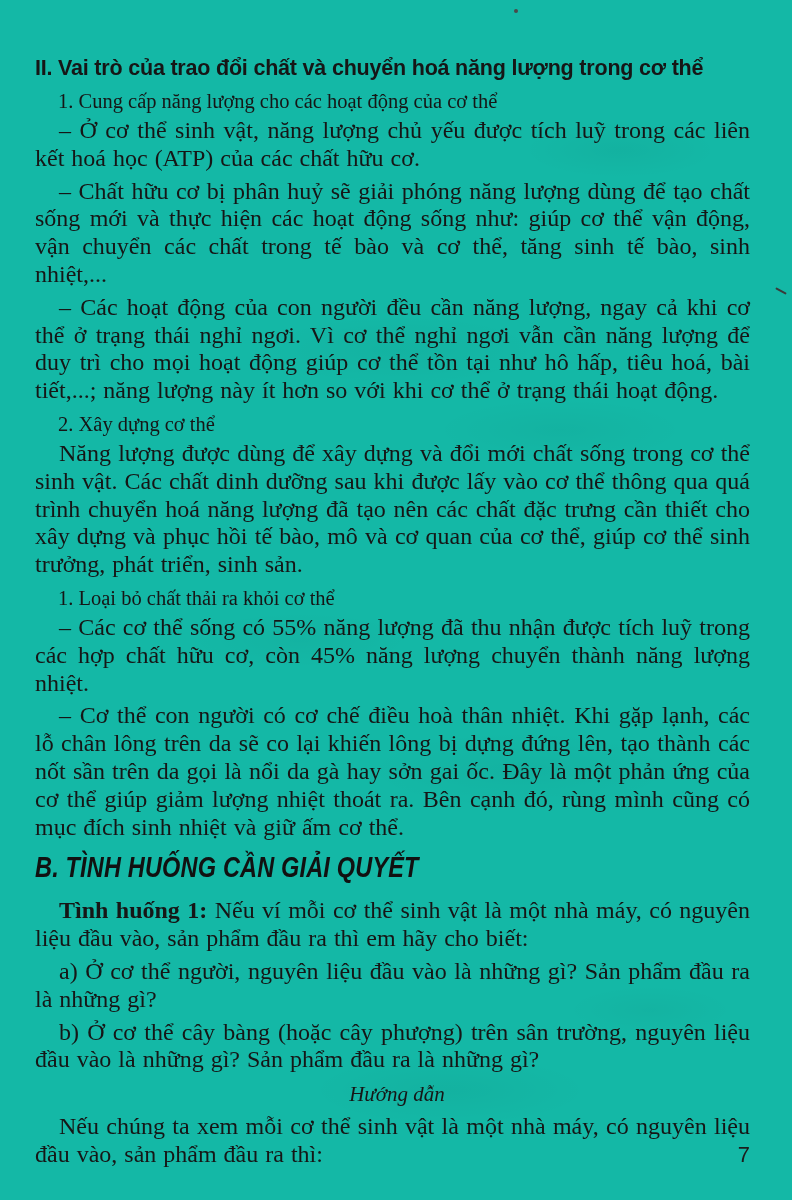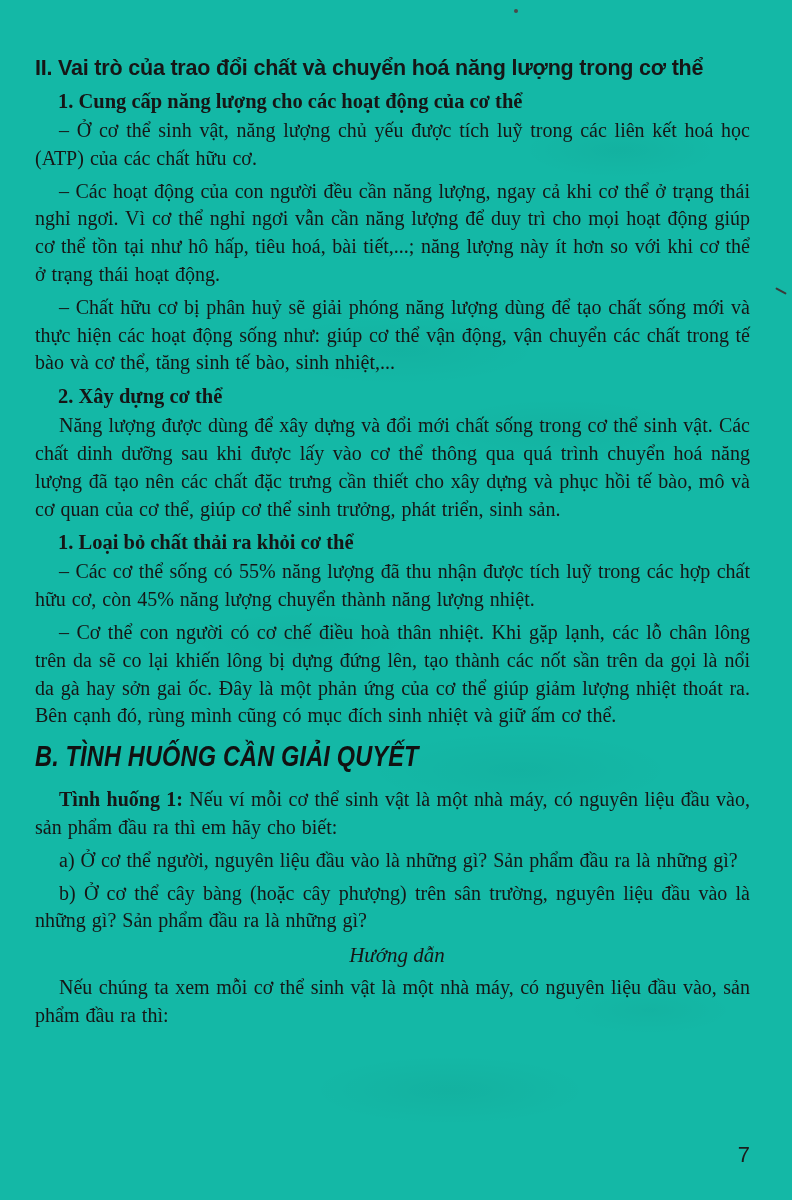--- a/index.html
+++ b/index.html
@@ -56,27 +56,27 @@
   .h-main {
     font-family: "Liberation Sans", "DejaVu Sans", sans-serif;
     font-weight: bold;
     font-size: 21.5px;
     line-height: 28px;
     margin: 0 0 5px 0;
     letter-spacing: -0.2px;
   }
   .h-sub {
     font-size: 20.5px;
-    font-weight: bold;
+    font-weight: normal;
     line-height: 28px;
     margin: 2px 0 2px 0;
     padding-left: 23px;
   }
   .para {
-    font-size: 20px;
+    font-size: 24px;
     line-height: 27.8px;
     text-align: justify;
     text-indent: 24px;
     margin: 0 9px 5px 0;
     word-spacing: 1px;
   }
   .h-section {
     margin: 10px 0 8px 0;
     line-height: 34px;
     font-style: italic;
@@ -121,23 +121,23 @@
   <span class="stray-mark"></span>
 
   <div class="content">
 
     <div class="h-main">II. Vai trò của trao đổi chất và chuyển hoá năng lượng trong cơ thể</div>
 
     <div class="h-sub">1. Cung cấp năng lượng cho các hoạt động của cơ thể</div>
 
     <p class="para">– Ở cơ thể sinh vật, năng lượng chủ yếu được tích luỹ trong các liên kết hoá học (ATP) của các chất hữu cơ.</p>
 
+    <p class="para">– Chất hữu cơ bị phân huỷ sẽ giải phóng năng lượng dùng để tạo chất sống mới và thực hiện các hoạt động sống như: giúp cơ thể vận động, vận chuyển các chất trong tế bào và cơ thể, tăng sinh tế bào, sinh nhiệt,...</p>
+
     <p class="para">– Các hoạt động của con người đều cần năng lượng, ngay cả khi cơ thể ở trạng thái nghỉ ngơi. Vì cơ thể nghỉ ngơi vẫn cần năng lượng để duy trì cho mọi hoạt động giúp cơ thể tồn tại như hô hấp, tiêu hoá, bài tiết,...; năng lượng này ít hơn so với khi cơ thể ở trạng thái hoạt động.</p>
-
-    <p class="para">– Chất hữu cơ bị phân huỷ sẽ giải phóng năng lượng dùng để tạo chất sống mới và thực hiện các hoạt động sống như: giúp cơ thể vận động, vận chuyển các chất trong tế bào và cơ thể, tăng sinh tế bào, sinh nhiệt,...</p>
 
     <div class="h-sub">2. Xây dựng cơ thể</div>
 
     <p class="para">Năng lượng được dùng để xây dựng và đổi mới chất sống trong cơ thể sinh vật. Các chất dinh dưỡng sau khi được lấy vào cơ thể thông qua quá trình chuyển hoá năng lượng đã tạo nên các chất đặc trưng cần thiết cho xây dựng và phục hồi tế bào, mô và cơ quan của cơ thể, giúp cơ thể sinh trưởng, phát triển, sinh sản.</p>
 
 
     <div class="h-sub">1. Loại bỏ chất thải ra khỏi cơ thể</div>
 
 
     <p class="para">– Các cơ thể sống có 55% năng lượng đã thu nhận được tích luỹ trong các hợp chất hữu cơ, còn 45% năng lượng chuyển thành năng lượng nhiệt.</p>

